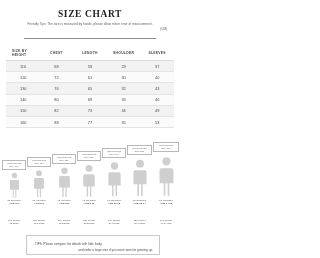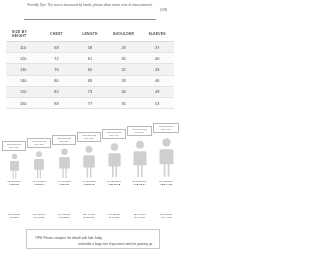--- a/index.html
+++ b/index.html
@@ -123,20 +123,21 @@
     font-size:3.1px;color:#4f4f4f;
     margin:2px 6px 0 0;line-height:4px;
     text-align:right;
   }
 </style>
 </head>
 <body>
 
 <div class="page">
 
+  <div class="title">SIZE CHART</div>
   <div class="tipline">Friendly Tips: The size is measured by hands, please allow minor error of measurement.</div>
   <div class="cm-note">(CM)</div>
 
   <div class="divider"></div>
 
   <table class="tbl">
     <thead>
       <tr>
         <th class="first">SIZE BY HEIGHT</th>
         <th>CHEST</th>

